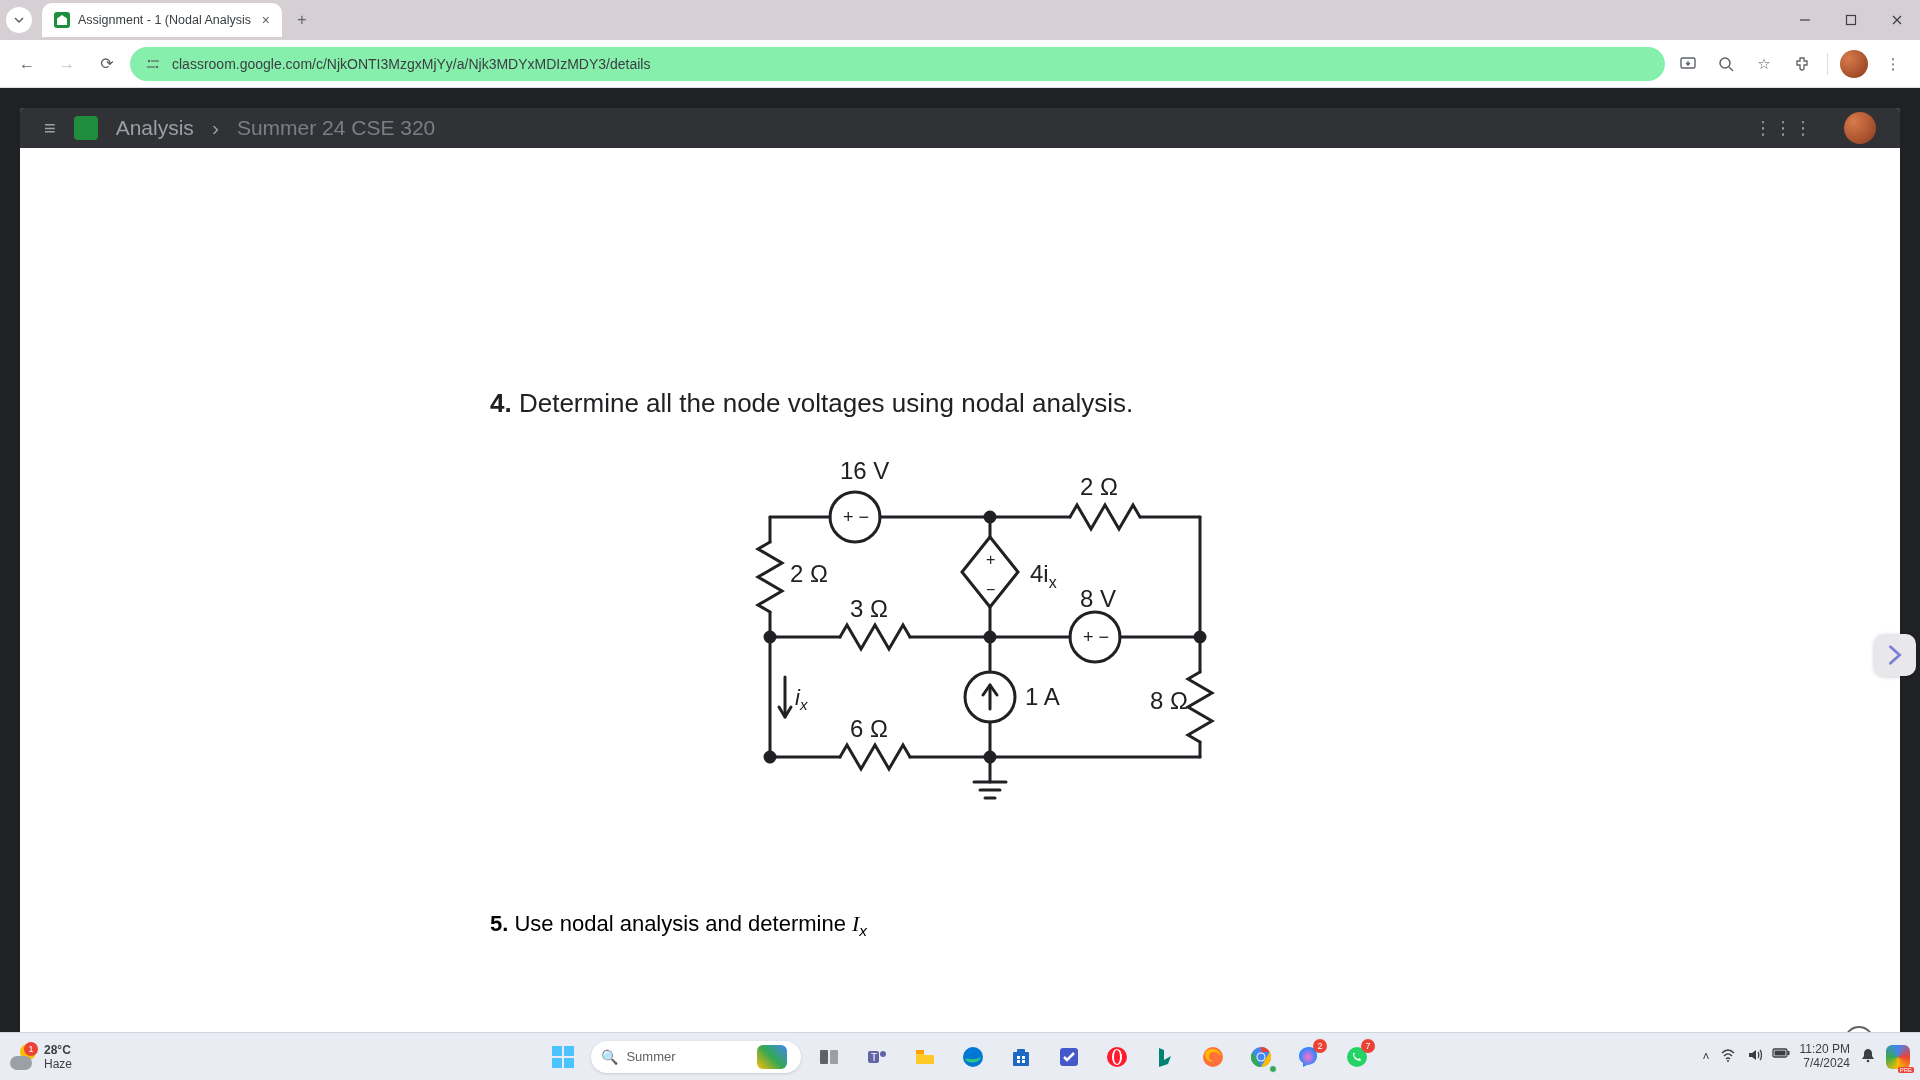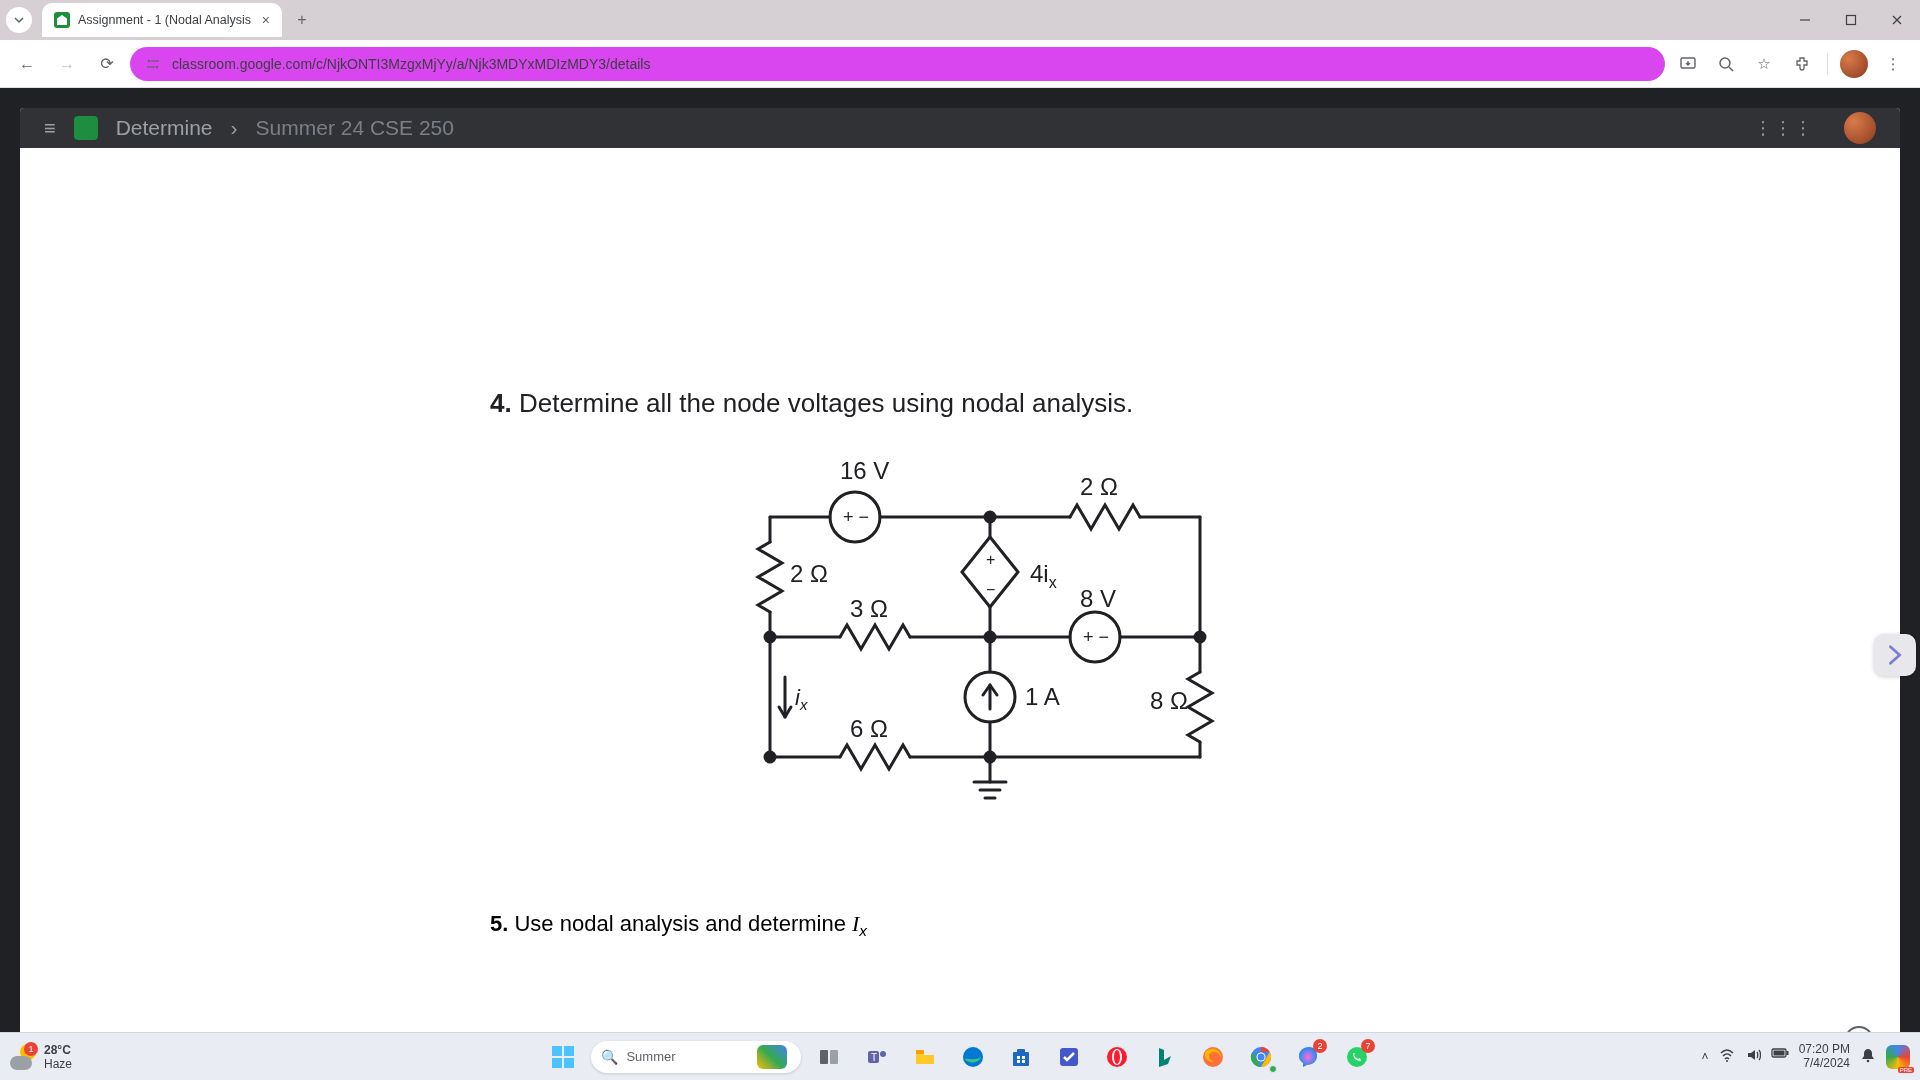--- a/index.html
+++ b/index.html
@@ -13,21 +13,21 @@
 .tab { background:#fff; height:34px; border-radius:10px 10px 0 0; padding:0 12px; display:flex; align-items:center; gap:8px; font-size:12.5px; color:#3c4043; min-width:240px; }
 .tab-favicon { width:16px;height:16px;background:#1e8e3e;border-radius:3px; position:relative; }
 .tab-favicon::after { content:""; position:absolute; inset:3px; background:#fff; clip-path:polygon(50% 0,100% 35%,100% 100%,0 100%,0 35%); }
 .tab-close { margin-left:auto; font-size:14px; color:#5f6368; }
 .new-tab { width:28px;height:28px; display:flex;align-items:center;justify-content:center; font-size:16px; color:#5f6368; margin-left:6px; }
 .win-controls { margin-left:auto; display:flex; }
 .win-btn { width:46px; height:40px; display:flex; align-items:center; justify-content:center; font-size:13px; color:#3c4043; }
 
 .toolbar { height:48px; background:#fff; display:flex; align-items:center; padding:0 10px; gap:6px; border-bottom:1px solid #e0e0e0; }
 .nav-btn { width:34px;height:34px; display:flex;align-items:center;justify-content:center; color:#5f6368; font-size:16px; border-radius:50%; }
-.omnibox { flex:1; height:34px; background:#d946ef; border-radius:17px; display:flex; align-items:center; padding:0 14px; gap:10px; font-size:14px; color:#3c4043; }
+.omnibox { flex:1; height:34px; background:#86efac; border-radius:17px; display:flex; align-items:center; padding:0 14px; gap:10px; font-size:14px; color:#3c4043; }
 .site-icon { width:18px;height:18px; display:flex;align-items:center;justify-content:center; font-size:13px; }
 .toolbar-right { display:flex; align-items:center; gap:4px; }
 .tool-icon { width:34px;height:34px; display:flex;align-items:center;justify-content:center; color:#5f6368; font-size:15px; border-radius:50%; }
 .avatar { width:28px;height:28px;border-radius:50%; background: radial-gradient(circle at 30% 30%, #d97b4a, #8b3a1e); margin:0 4px; }
 .divider-v { width:1px; height:22px; background:#dadce0; margin:0 4px; }
 
 .viewport { flex:1; position:relative; background:#202124; }
 .classroom-bar { position:absolute; top:0; left:0; right:0; height:40px; background:rgba(32,33,36,.92); color:#9aa0a6; display:flex; align-items:center; padding:0 24px; font-size:21px; gap:18px; }
 .ham { font-size:20px; }
 .apps-icon { margin-left:auto; font-size:18px; letter-spacing:2px; }
@@ -145,23 +145,23 @@
       <div class="avatar"></div>
       <div class="tool-icon">⋮</div>
     </div>
   </div>
 
   <div class="viewport">
     <div class="page-wrap">
       <div class="classroom-bar">
         <span class="ham">≡</span>
         <span style="width:24px;height:24px;background:#1e8e3e;border-radius:4px;"></span>
-        <span>Determine</span>
+        <span>Analysis</span>
         <span>›</span>
-        <span style="color:#7a7f87">Summer 24 CSE 250</span>
+        <span style="color:#7a7f87">Summer 24 CSE 320</span>
         <span class="apps-icon">⋮⋮⋮</span>
         <span class="avatar-sm"></span>
       </div>
 
       <div class="doc-area">
         <div class="content-col">
           <p class="q-text">
             <span class="num">4.</span>
             <span>Determine all the node voltages using nodal analysis.</span>
           </p>
@@ -391,21 +391,21 @@
       </span>
       <span>
         <svg width="18" height="12" viewBox="0 0 18 12">
             <rect x="1" y="2" width="14" height="8" rx="1.5" stroke="#3c4043" stroke-width="1.3" fill="none"></rect>
             <rect x="15.5" y="4" width="2" height="4" fill="#3c4043"></rect>
             <rect x="2.5" y="3.5" width="11" height="5" fill="#3c4043"></rect>
           </svg>
       </span>
     </div>
     <div class="clock">
-      <div>07:20 PM</div>
+      <div>11:20 PM</div>
       <div>7/4/2024</div>
     </div>
     <span>
       <svg width="16" height="16" viewBox="0 0 16 16">
           <path d="M8 2c-2 0-4 2-4 4v3l-2 3h12l-2-3V6c0-2-2-4-4-4z" fill="#3c4043"></path>
           <circle cx="8" cy="14" r="1.3" fill="#3c4043"></circle>
         </svg>
     </span>
     <div class="copilot"></div>
   </div>

